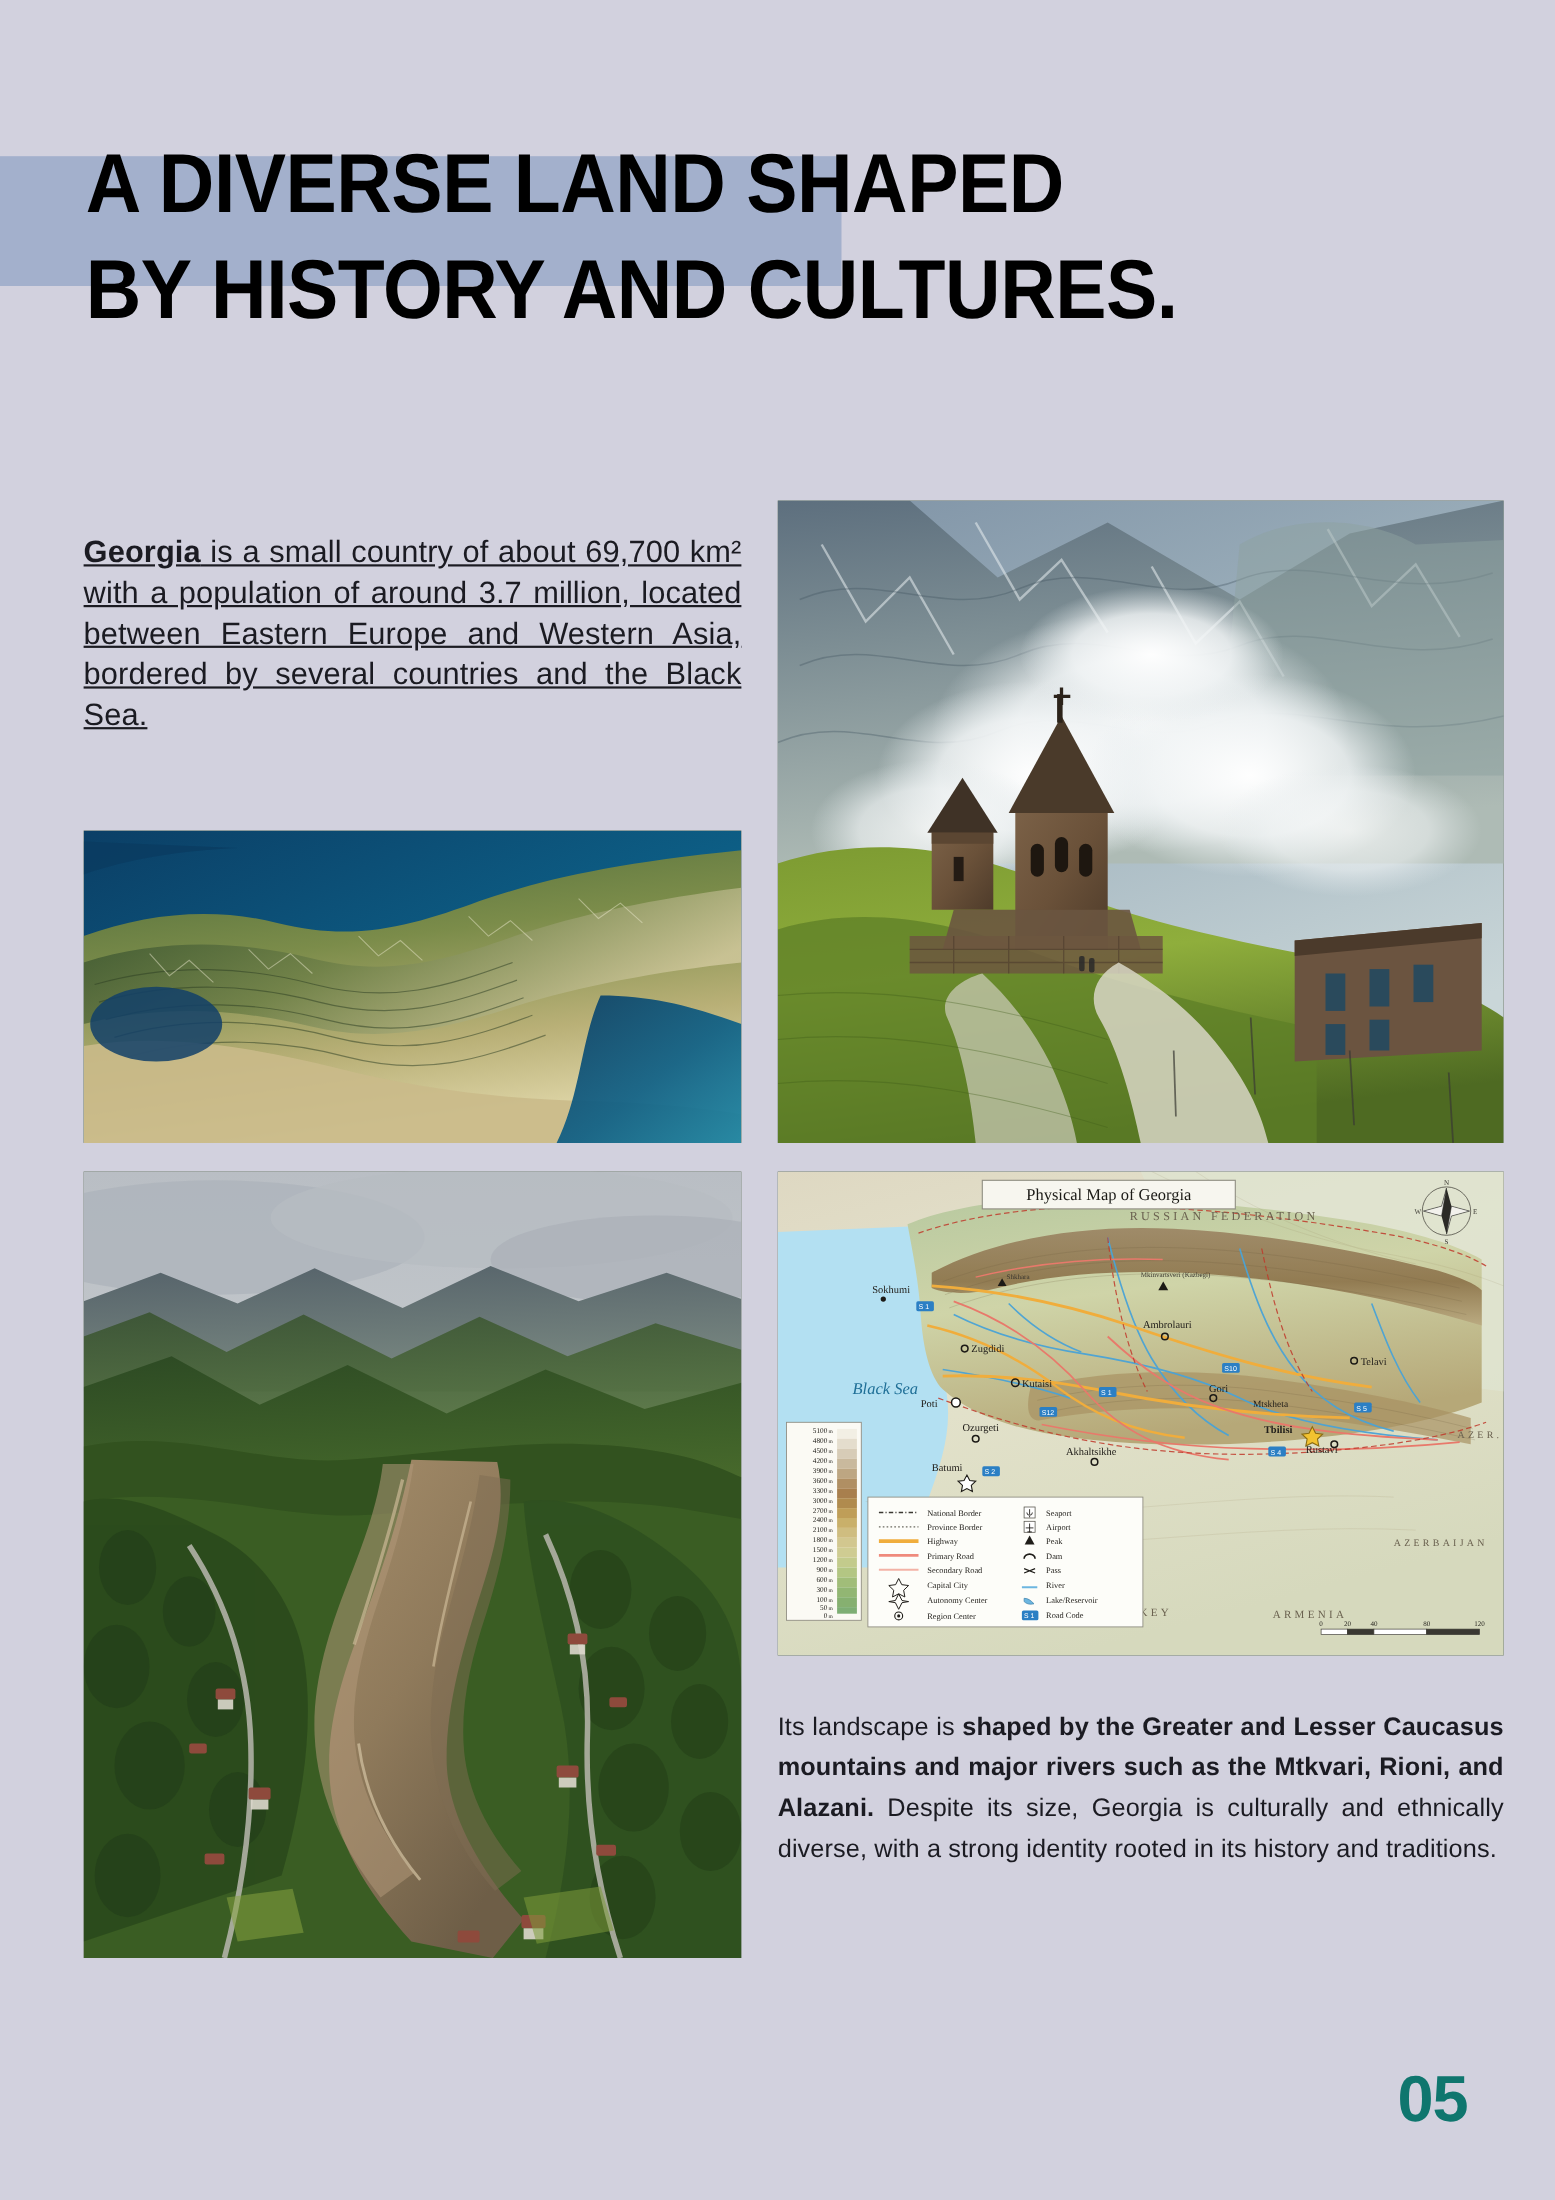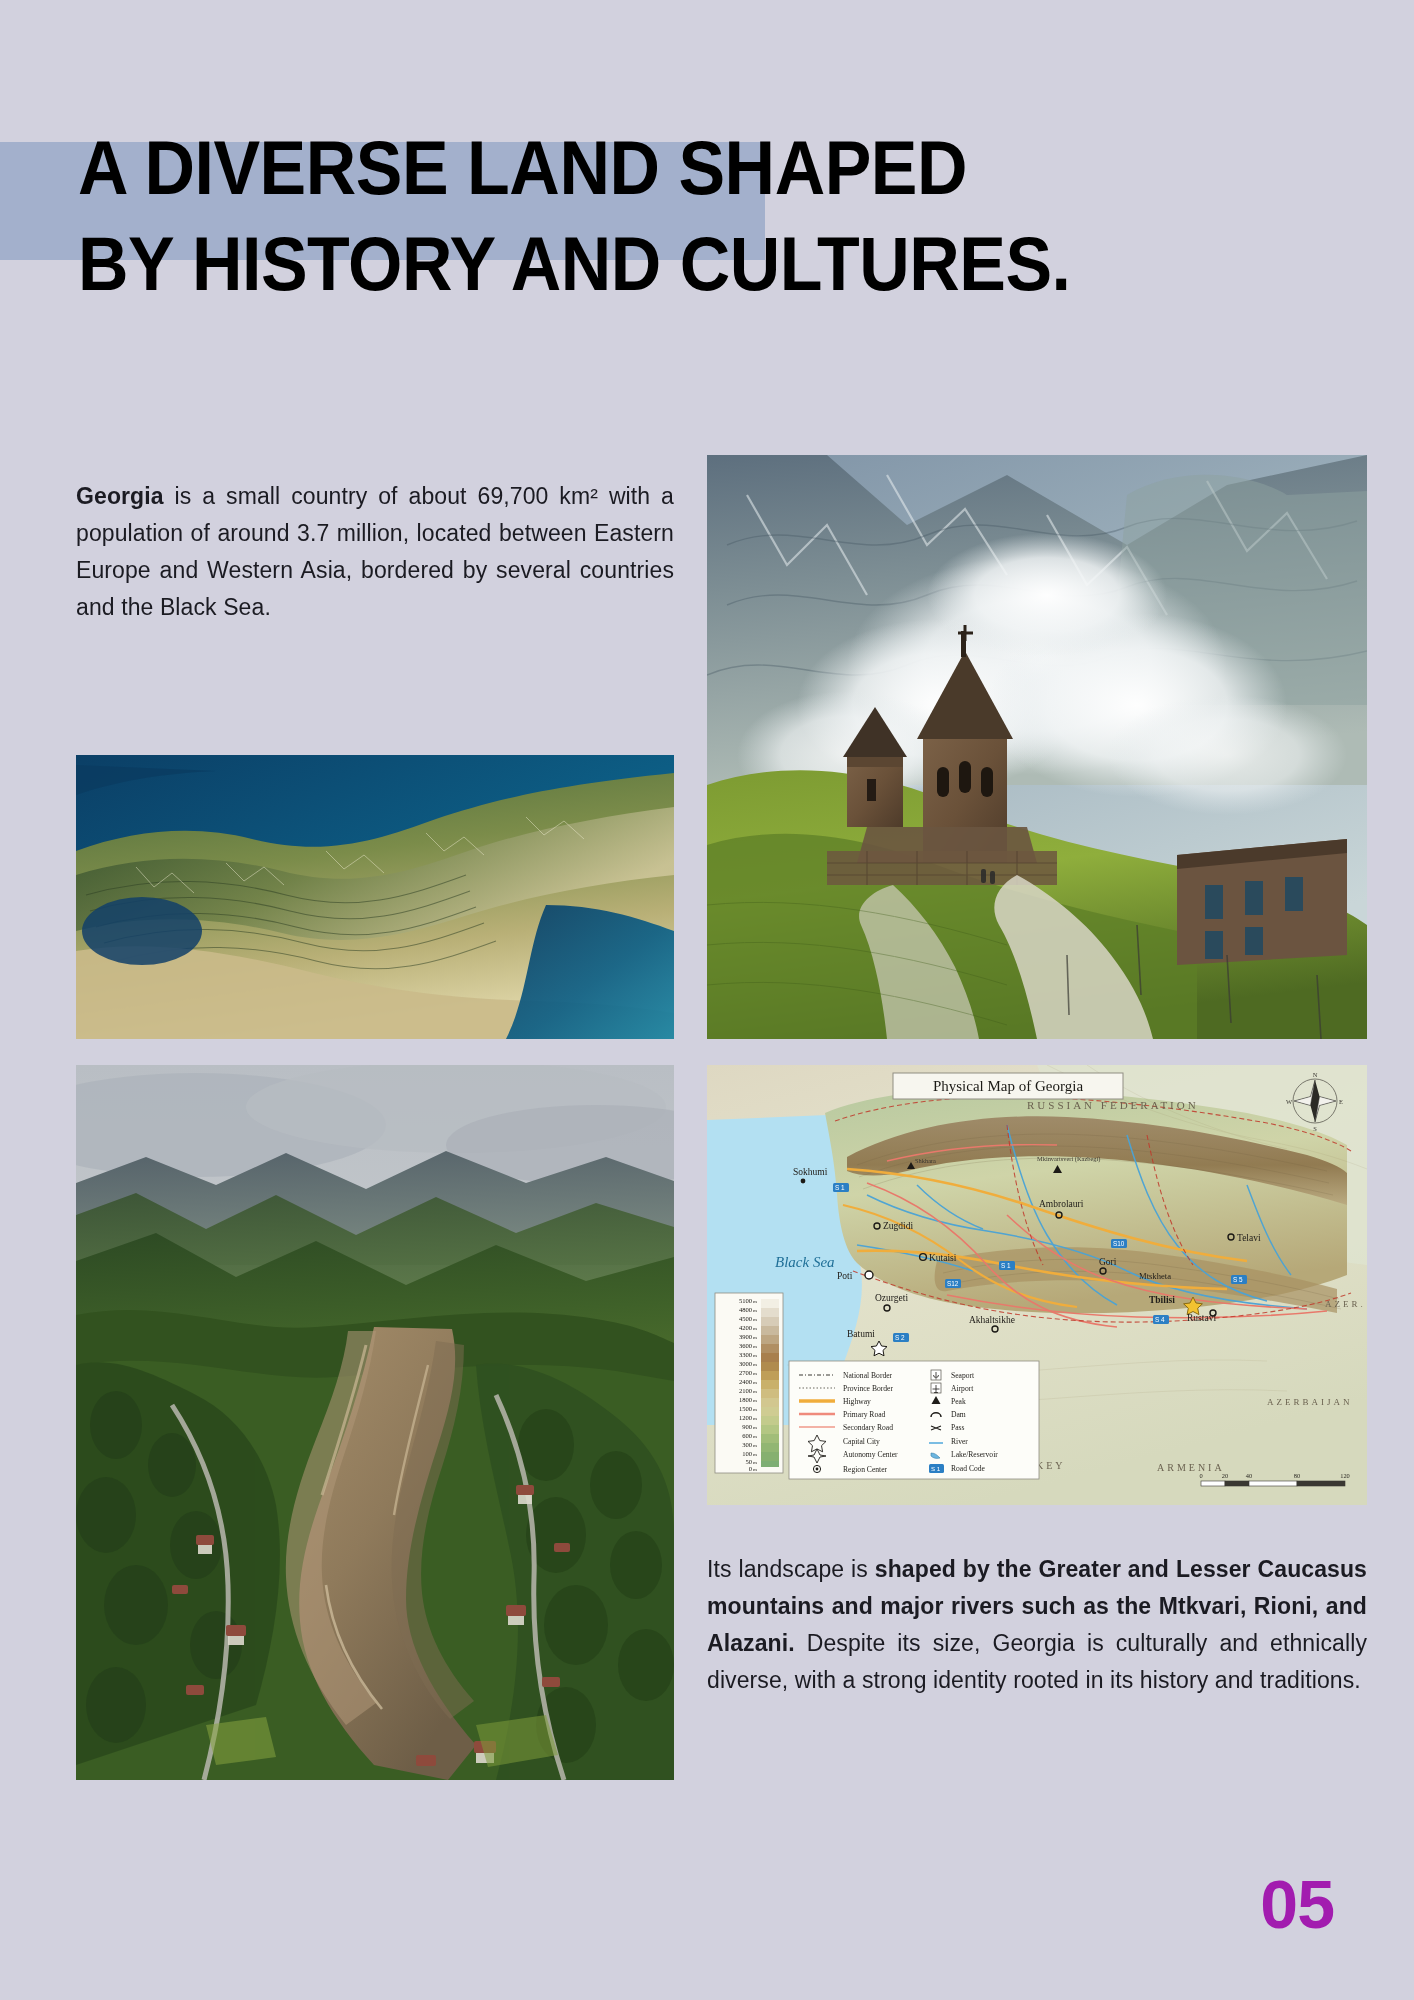--- a/index.html
+++ b/index.html
@@ -51,25 +51,26 @@
     transform: scaleX(0.92);
     transform-origin: left center;
   }
 
   
   .intro-para {
     position: absolute;
     left: 76px;
     top: 455px;
     width: 598px;
-    font-size: 23px;
+    font-size: 28px;
     line-height: 37px;
     color: #1b1b22;
     text-align: justify;
     letter-spacing: 0.1px;
+    text-decoration: underline;
   }
   .intro-para b { font-weight: 700; }
 
   .landscape-para {
     position: absolute;
     left: 707px;
     top: 1528px;
     width: 660px;
     font-size: 23px;
     line-height: 37px;
@@ -90,23 +91,23 @@
   #photo-valley    { left: 76px;  top: 1065px; width: 598px;  height: 715px; }
   #photo-map       { left: 707px; top: 1065px; width: 660px;  height: 440px; }
 
   .photo svg { display: block; width: 100%; height: 100%; }
 
   
   .page-number {
     position: absolute;
     right: 80px;
     bottom: 62px;
-    font-size: 68px;
+    font-size: 59px;
     font-weight: 700;
-    color: #a21caf;
+    color: #0f766e;
     letter-spacing: -1px;
     line-height: 1;
     text-align: center;
   }
 </style>
 </head>
 <body>
 
 <div class="page">
 

